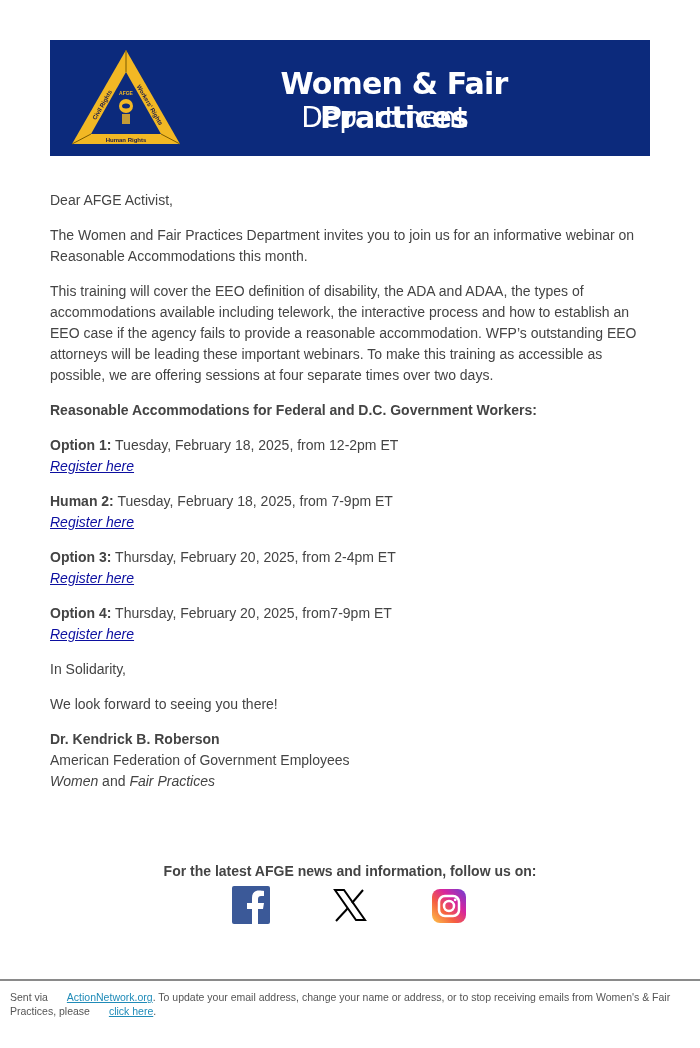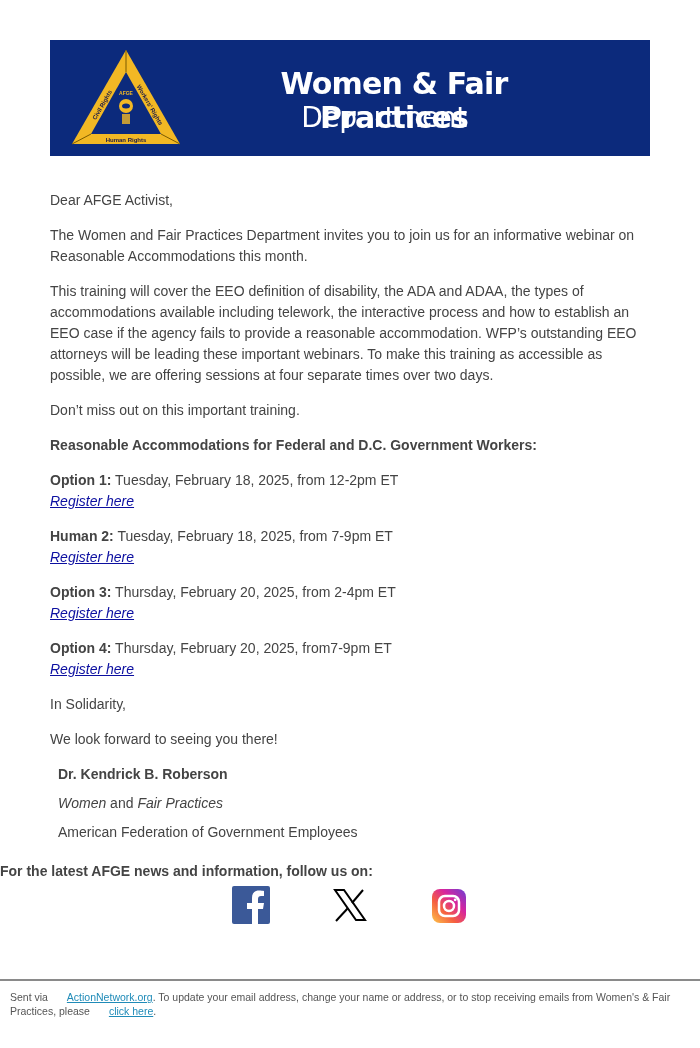--- a/index.html
+++ b/index.html
@@ -13,22 +13,22 @@
                   font-size: 30px; line-height: 34px; letter-spacing: -0.8px; }
   .banner-sub { position: absolute; left: 160px; top: 62px; width: 348px; text-align: center;
                 color: #ffffff; font-family: "DejaVu Sans", sans-serif;
                 font-size: 28px; line-height: 32px; letter-spacing: -0.4px; }
   .content { position: absolute; left: 50px; top: 190px; width: 600px;
              font-size: 14px; line-height: 21px; color: #444444; }
   .content p { margin: 0 0 14px 0; }
   .b { font-weight: bold; }
   .content a { color: #0c0fa0; font-style: italic; text-decoration: underline; }
   .opt { margin: 0 0 14px 0; }
-  .sig p { margin: 8px; }
-  .follow { position: absolute; left: 0; top: 863px; width: 700px; 
+  .sig p { margin: 0; }
+  .follow { position: absolute; left: 0; top: 863px; width: 700px; text-align: center;
             font-size: 14px; font-weight: bold; color: #444444; }
   .social { position: absolute; top: 886px; height: 40px; }
   .fb { left: 232px; width: 38px; height: 38px; }
   .tw { left: 333px; width: 34px; height: 38px; }
   .ig { left: 432px; width: 34px; height: 34px; top: 889px; }
   .divider { position: absolute; left: 0; top: 979px; width: 700px; height: 2px; background: #8a8a8a; }
   .footer { position: absolute; left: 10px; top: 990px; width: 685px;
             font-size: 10.5px; line-height: 14px; color: #555555; }
   .footer a { color: #1f8bb8; text-decoration: underline; margin-left: 16px; }
 </style>
@@ -51,21 +51,20 @@
     <rect x="52" y="66" width="8" height="10" fill="#f2b824" opacity="0.8"></rect>
   </svg>
   <div class="banner-title">Women &amp; Fair Practices</div>
   <div class="banner-sub">Department</div>
 </div>
 
 <div class="content">
   <p>Dear AFGE Activist,</p>
   <p>The Women and Fair Practices Department invites you to join us for an informative webinar on Reasonable Accommodations this month.</p>
   <p>This training will cover the EEO definition of disability, the ADA and ADAA, the types of accommodations available including telework, the interactive process and how to establish an EEO case if the agency fails to provide a reasonable accommodation. WFP’s outstanding EEO attorneys will be leading these important webinars. To make this training as accessible as possible, we are offering sessions at four separate times over two days.</p>
-  <p>Don’t miss out on this important training.</p>
   <p class="b">Reasonable Accommodations for Federal and D.C. Government Workers:</p>
 
   <div class="opt">
     <span class="b">Option 1:</span><span> Tuesday, February 18, 2025, from 12-2pm ET</span><br>
     <a href="#">Register here</a>
   </div>
   <div class="opt">
     <span class="b">Human 2:</span><span> Tuesday, February 18, 2025, from 7-9pm ET</span><br>
     <a href="#">Register here</a>
   </div>
@@ -76,22 +75,22 @@
   <div class="opt">
     <span class="b">Option 4:</span><span> Thursday, February 20, 2025, from7-9pm ET</span><br>
     <a href="#">Register here</a>
   </div>
 
   <p>In Solidarity,</p>
   <p>We look forward to seeing you there!</p>
 
   <div class="sig">
     <p class="b">Dr. Kendrick B. Roberson</p>
+    <p>American Federation of Government Employees</p>
     <p><i>Women</i><span> and </span><i>Fair Practices</i></p>
-    <p>American Federation of Government Employees</p>
   </div>
 </div>
 
 <div class="follow">For the latest AFGE news and information, follow us on:</div>
 
 <svg class="social fb" viewBox="0 0 38 38">
   <rect x="0" y="0" width="38" height="38" rx="2" fill="#3b5998"></rect>
   <path d="M26 38 V23 H31 L32 17 H26 V13 C26 11 27 10 29 10 H32 V5 C31 5 29 4.6 27 4.6 C22.5 4.6 20 7.3 20 12 V17 H15 V23 H20 V38 Z" fill="#ffffff"></path>
 </svg>
 

